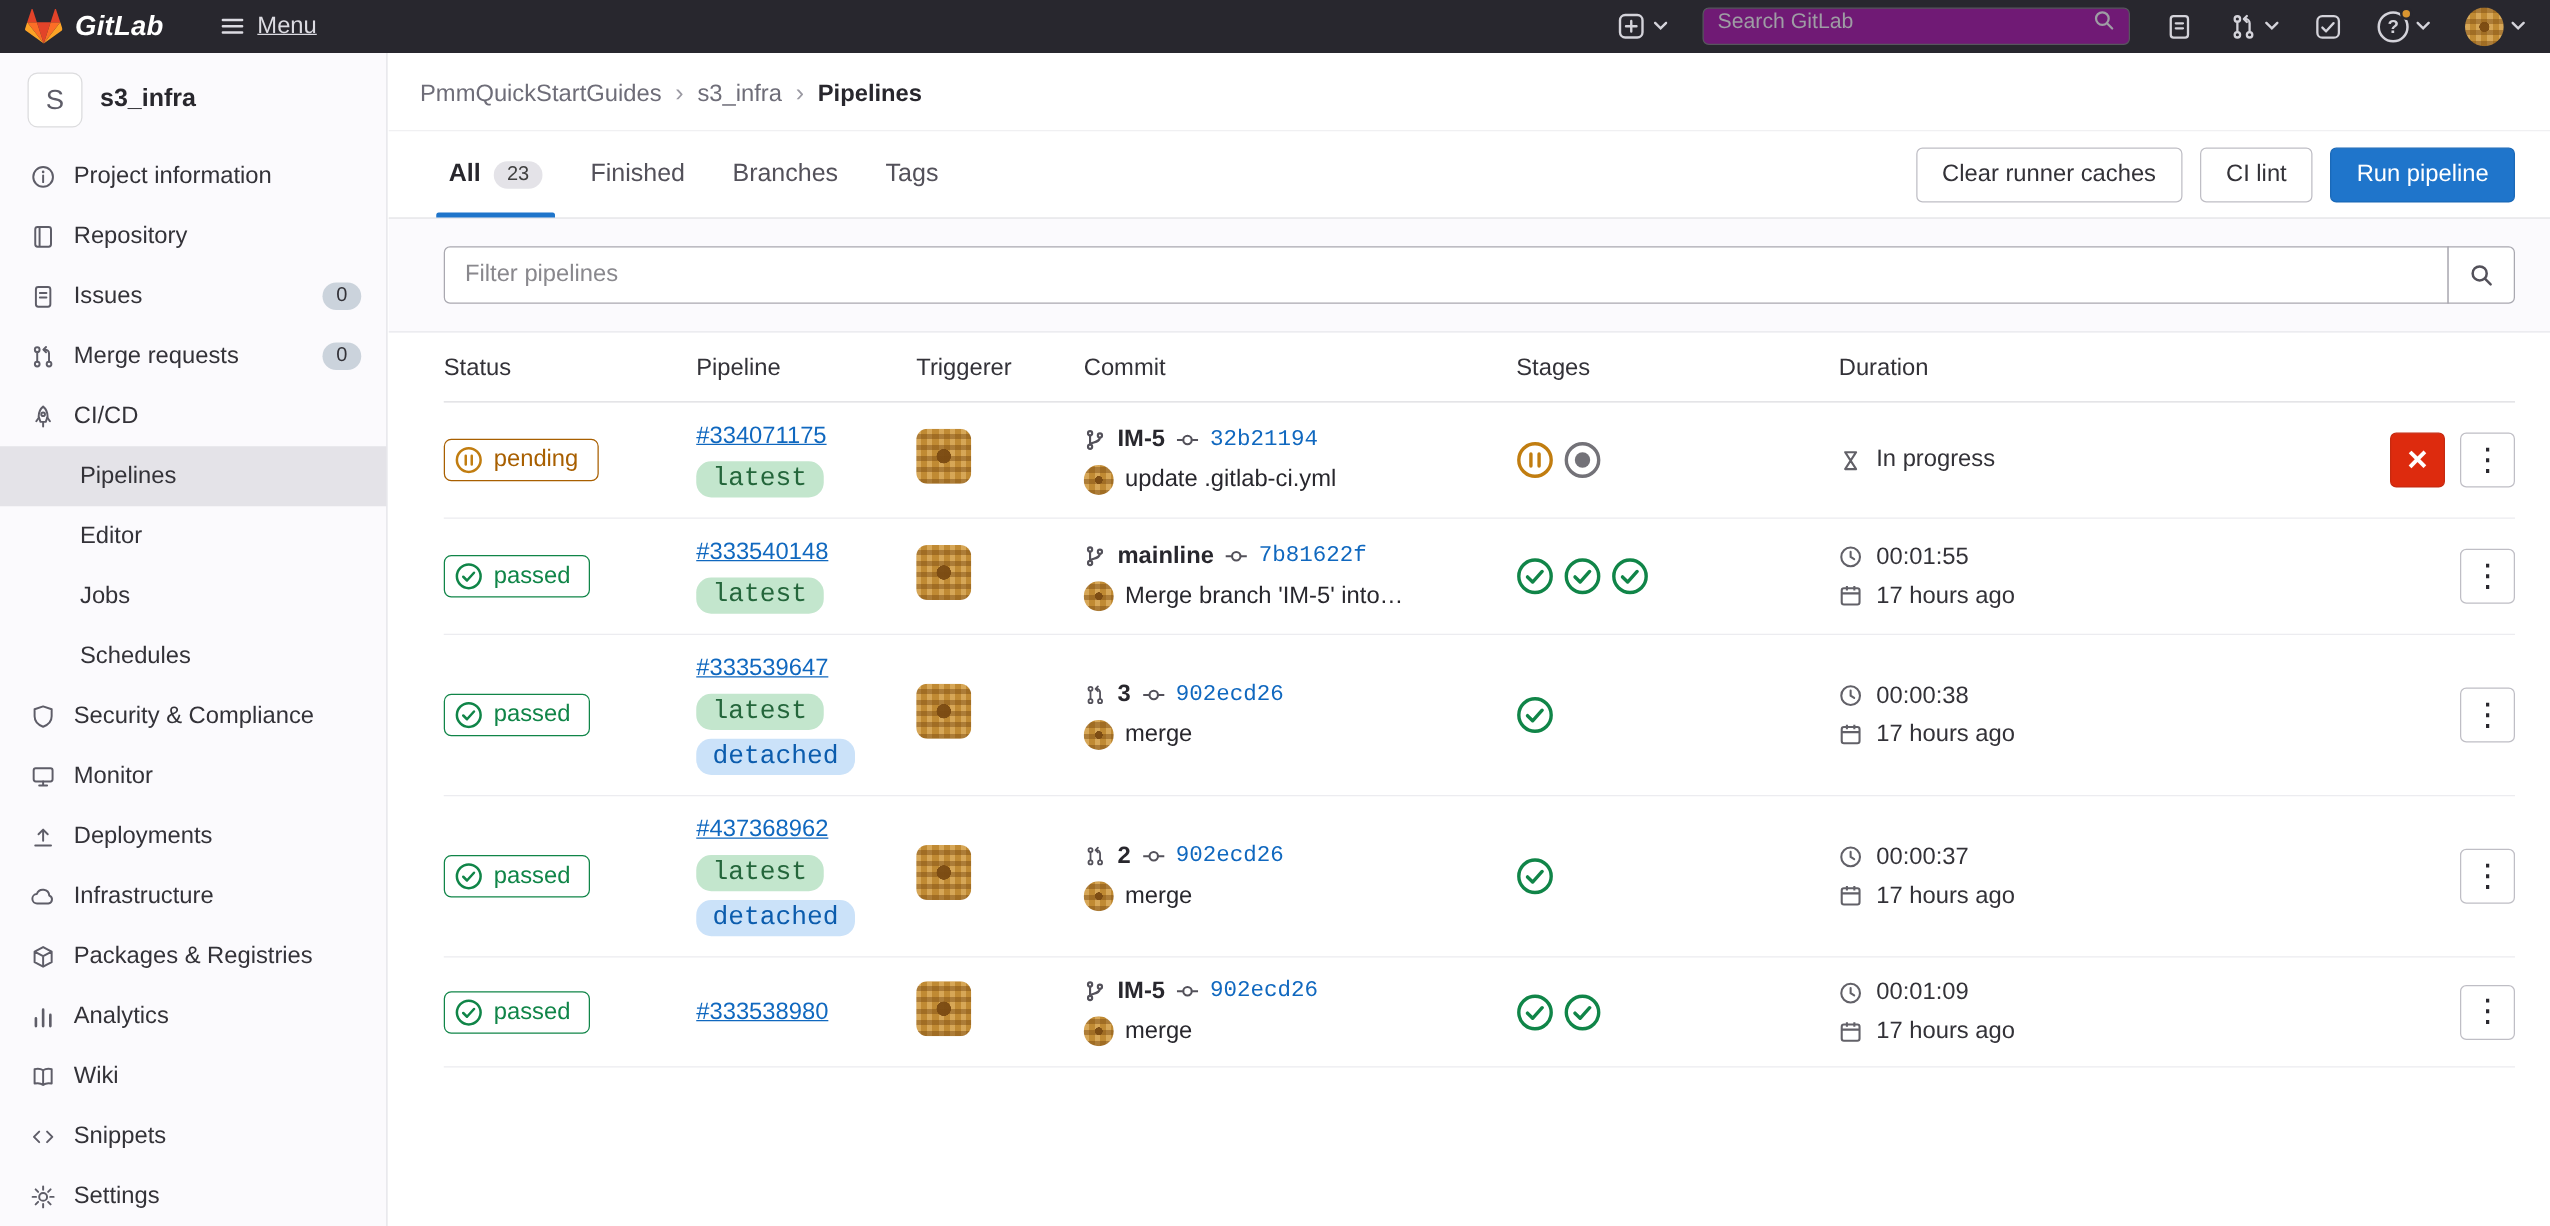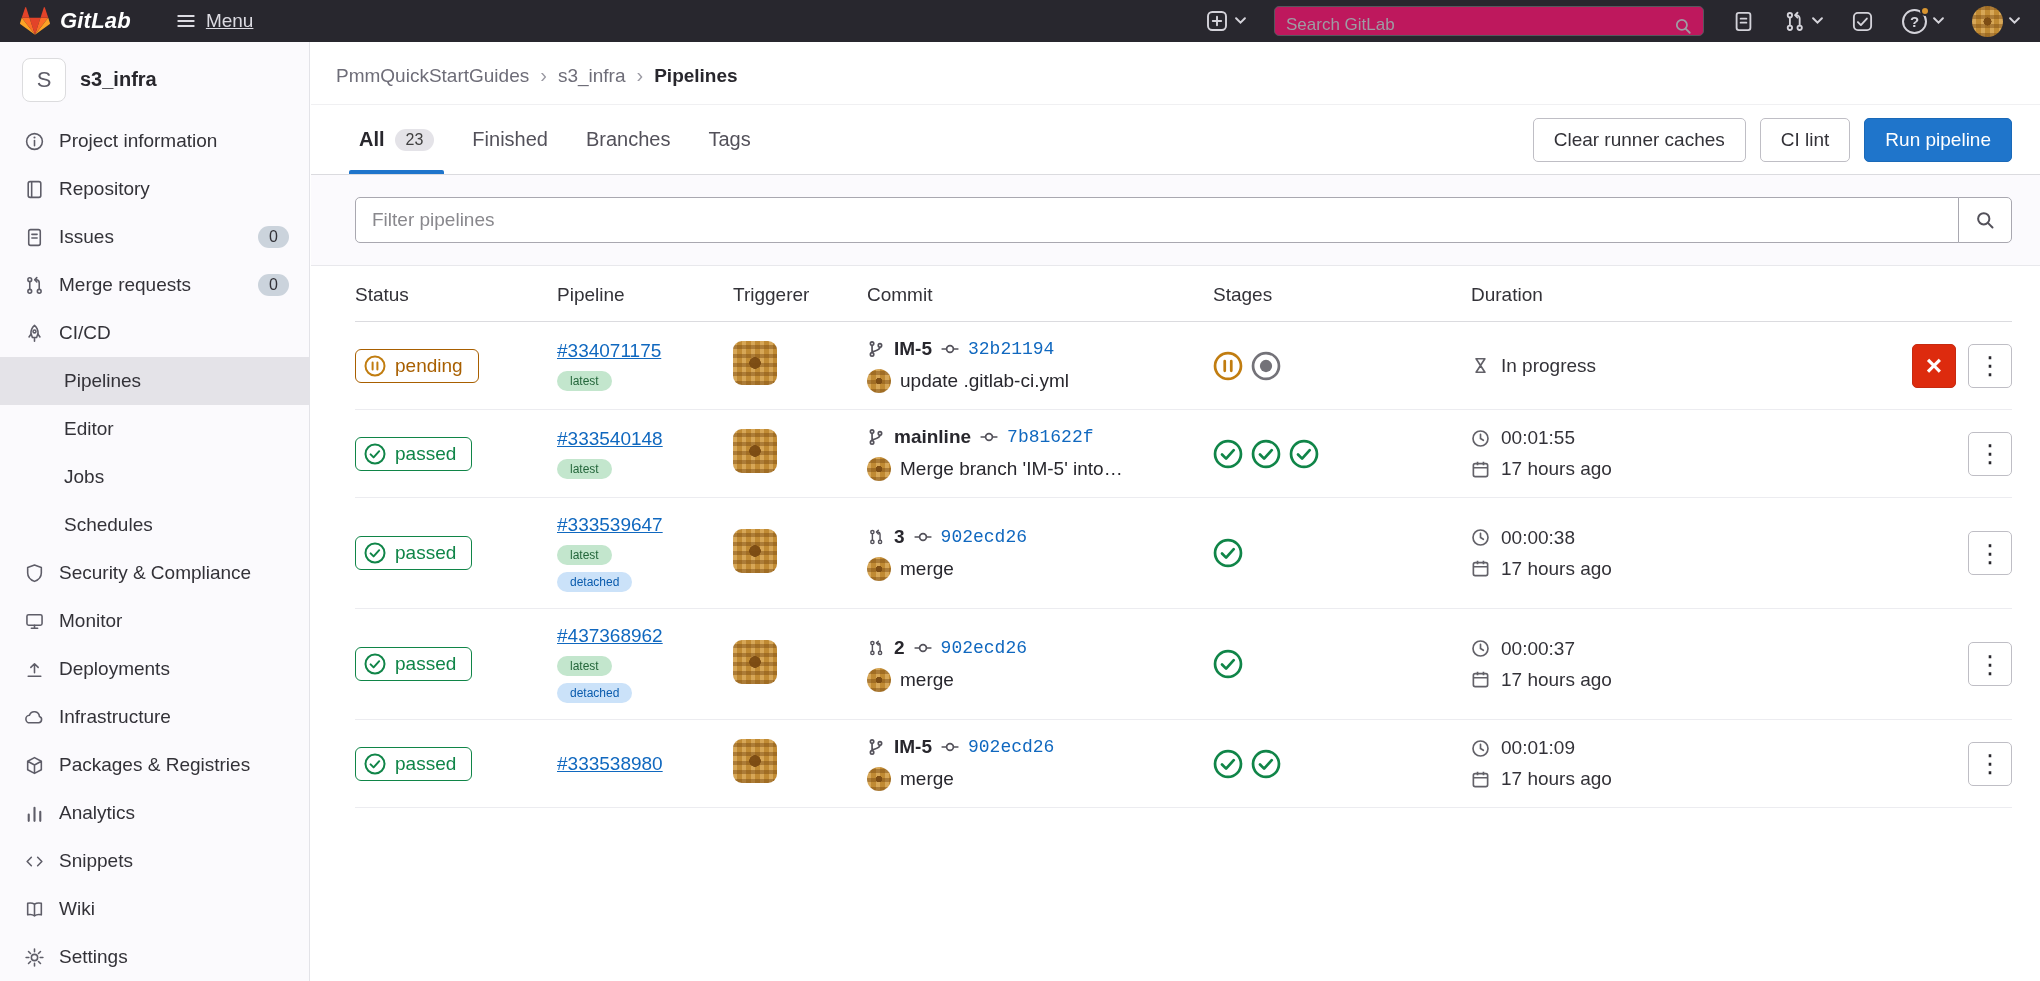--- a/index.html
+++ b/index.html
@@ -7,21 +7,21 @@
   body { font-family:"Liberation Sans", sans-serif; font-size:19px; color:#333238; background:#fff; }
   svg { display:block; }
 
   
   .topbar { position:fixed; top:0; left:0; right:0; height:42px; background:#28272e; display:flex; align-items:center; padding:0 20px; z-index:50; }
   .logo-wrap { display:flex; align-items:center; gap:10px; cursor:pointer; }
   .logo-text { color:#fff; font-weight:700; font-size:22px; letter-spacing:.2px;font-style:italic; }
   .menu-btn { display:flex; align-items:center; gap:9px; color:#dcdbe2; font-size:19px; margin-left:44px; cursor:pointer;text-decoration:underline; }
   .topbar-right { margin-left:auto; display:flex; align-items:center; gap:28px; color:#d4d3da; }
   .tb-group { display:flex; align-items:center; gap:6px; cursor:pointer; color:#d4d3da; }
-  .search-box { width:430px; height:30px; background:#be185d; border:1px solid #57565e; border-radius:5px; display:flex; align-items:flex-end; padding:0 11px; }
+  .search-box { width:342px; height:30px; background:#701a75; border:1px solid #57565e; border-radius:5px; display:flex; align-items:flex-start; padding:0 11px; }
   .search-box input { flex:1; background:transparent; border:none; outline:none; color:#dcdbe2; font-size:17px; font-family:inherit; }
   .search-box input::placeholder { color:#9e9da4; }
   .help-wrap { position:relative; }
   .help-circle { width:25px; height:25px; border:2px solid #d4d3da; border-radius:50%; display:flex; align-items:center; justify-content:center; font-weight:700; font-size:15px; color:#d4d3da; }
   .help-dot { position:absolute; top:-3px; right:-3px; width:10px; height:10px; background:#d99530; border-radius:50%; border:2px solid #28272e; }
   .identicon { background-color:#c08a33;
     background-image:
       radial-gradient(circle at 50% 50%, rgba(122,74,18,.95) 0 18%, transparent 19%),
       repeating-linear-gradient(0deg, rgba(122,74,18,.45) 0 4px, transparent 4px 9px),
       repeating-linear-gradient(90deg, rgba(233,190,116,.55) 0 4px, transparent 4px 9px); }
@@ -64,21 +64,21 @@
   .t-grid { display:grid; grid-template-columns:202px 176px 134px 346px 258px 250px 1fr; align-items:center; }
   .t-head { padding:18px 0 15px; border-bottom:1px solid #dbdbdf; color:#333238; }
   .t-row { padding:16px 0; border-bottom:1px solid #ececf0; }
 
   .ci-badge { display:inline-flex; align-items:center; gap:9px; padding:5px 15px 5px 8px; border:1px solid; border-radius:6px; font-size:19px; background:#fff; cursor:pointer; }
   .ci-badge.pending { color:#a85f00; }
   .ci-badge.passed { color:#108548; }
 
   .pl-link { color:#1068bf; text-decoration:underline; cursor:pointer; display:inline-block; }
   .pl-badges { display:flex; flex-direction:column; align-items:flex-start; gap:7px; margin-top:9px; }
-  .mini-badge { border-radius:12px; padding:3px 13px; font-size:12px; }
+  .mini-badge { border-radius:12px; padding:3px 13px; font-size:21px;font-family:Liberation Mono, monospace; }
   .mini-badge.latest { background:#c3e6cd; color:#24663b; }
   .mini-badge.detached { background:#cbe2f9; color:#0b5cad; }
 
   .avatar-md { width:44px; height:44px; border-radius:9px; cursor:pointer; }
   .avatar-xs { width:24px; height:24px; border-radius:50%; flex:none; }
 
   .commit-line { display:flex; align-items:center; gap:9px; }
   .commit-line + .commit-line { margin-top:9px; }
   .ref-name { font-weight:700; color:#28272d; cursor:pointer; }
   .sha-link { color:#1068bf; font-family:"Liberation Mono", monospace; font-size:18px; cursor:pointer; }
@@ -322,32 +322,32 @@
       <span class="sicon">
           <svg viewBox="0 0 20 20" width="21" height="21" fill="none" stroke="currentColor" stroke-width="2">
             <path d="M4.5 17v-6M10 17V4.5M15.5 17v-8.5" stroke-linecap="round"></path>
           </svg>
         </span>
       <span>Analytics</span>
     </div>
     <div class="nav-item">
       <span class="sicon">
           <svg viewBox="0 0 20 20" width="21" height="21" fill="none" stroke="currentColor" stroke-width="1.5">
+            <path d="M10 5C8 3.6 5.6 3.6 3.5 4.1v11c2.1-.5 4.5-.5 6.5 1 2-1.5 4.4-1.5 6.5-1v-11C14.4 3.6 12 3.6 10 5zM10 5v11" stroke-linejoin="round"></path>
+          </svg>
+        </span>
+      <span>Wiki</span>
+    </div>
+    <div class="nav-item">
+      <span class="sicon">
+          <svg viewBox="0 0 20 20" width="21" height="21" fill="none" stroke="currentColor" stroke-width="1.5">
             <path d="M7 6l-4 4 4 4M13 6l4 4-4 4" stroke-linecap="round" stroke-linejoin="round"></path>
           </svg>
         </span>
       <span>Snippets</span>
-    </div>
-    <div class="nav-item">
-      <span class="sicon">
-          <svg viewBox="0 0 20 20" width="21" height="21" fill="none" stroke="currentColor" stroke-width="1.5">
-            <path d="M10 5C8 3.6 5.6 3.6 3.5 4.1v11c2.1-.5 4.5-.5 6.5 1 2-1.5 4.4-1.5 6.5-1v-11C14.4 3.6 12 3.6 10 5zM10 5v11" stroke-linejoin="round"></path>
-          </svg>
-        </span>
-      <span>Wiki</span>
     </div>
     <div class="nav-item">
       <span class="sicon">
           <svg viewBox="0 0 20 20" width="21" height="21" fill="none" stroke="currentColor" stroke-width="1.5">
             <circle cx="10" cy="10" r="3"></circle>
             <path d="M10 2v2.6M10 15.4V18M2 10h2.6M15.4 10H18M4.3 4.3l1.9 1.9M13.8 13.8l1.9 1.9M15.7 4.3l-1.9 1.9M6.2 13.8l-1.9 1.9" stroke-linecap="round"></path>
           </svg>
         </span>
       <span>Settings</span>
     </div>

